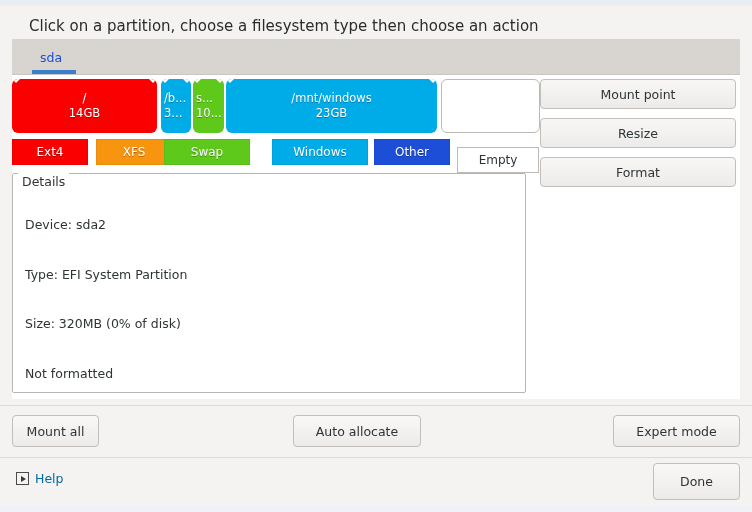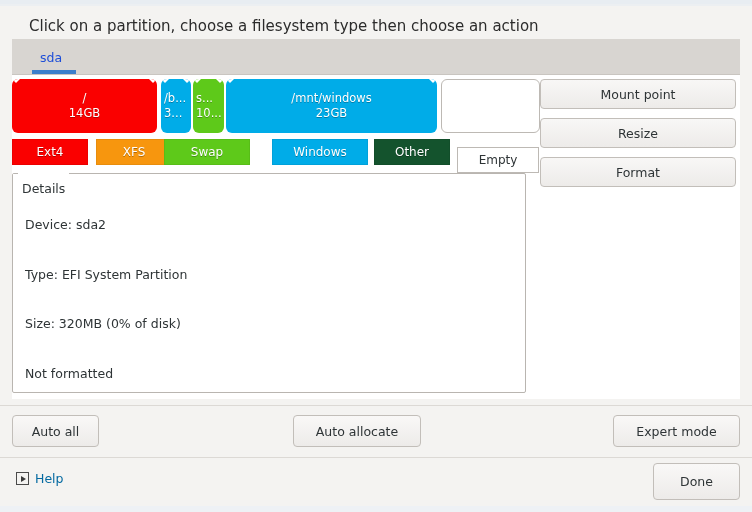--- a/index.html
+++ b/index.html
@@ -192,21 +192,21 @@
     left: 0px;
     top: 98px;
     width: 514px;
     height: 220px;
   }
   .details-legend {
     position: absolute;
     left: 6px;
     top: -8px;
     background: #ffffff;
-    padding: 16px 4px;
+    padding: 9px 4px;
     font-size: 12.5px;
     color: #2e3436;
   }
   .details-box {
     position: absolute;
     left: 0; top: 0;
     width: 514px;
     height: 220px;
     border: 1px solid #b9b5b0;
     border-radius: 2px;
@@ -375,21 +375,21 @@
         </div>
         <div class="fsbtn" style="left:84px;width:76px;background:#f7960e;">
           <span>XFS</span>
         </div>
         <div class="fsbtn" style="left:152px;width:86px;background:#5ec91a;">
           <span>Swap</span>
         </div>
         <div class="fsbtn" style="left:260px;width:96px;background:#00ace8;">
           <span>Windows</span>
         </div>
-        <div class="fsbtn" style="left:362px;width:76px;background:#14532d;">
+        <div class="fsbtn" style="left:362px;width:76px;background:#1d4ed8;">
           <span>Other</span>
         </div>
         <div class="fsbtn light" style="left:445px;width:82px;margin-top:8px;">
           <span>Empty</span>
         </div>
       </div>
 
       <div class="details">
         <div class="details-box">
           <div class="details-text">
@@ -407,21 +407,21 @@
         <button class="actbtn">Resize</button>
         <button class="actbtn">Format</button>
       </div>
 
     </div>
   </div>
 
   <div class="sep" id="sep1"></div>
 
   <div class="bottombar">
-    <button class="btn" style="left:12px;top:9px;width:87px;">Auto all</button>
+    <button class="btn" style="left:12px;top:9px;width:87px;">Mount all</button>
     <button class="btn" style="left:293px;top:9px;width:128px;">Auto allocate</button>
     <button class="btn" style="left:613px;top:9px;width:127px;">Expert mode</button>
   </div>
 
   <div class="sep" id="sep2"></div>
 
   <div class="footer">
     <div class="help">
       <span class="help-icon"></span>
       <span>Help</span>

